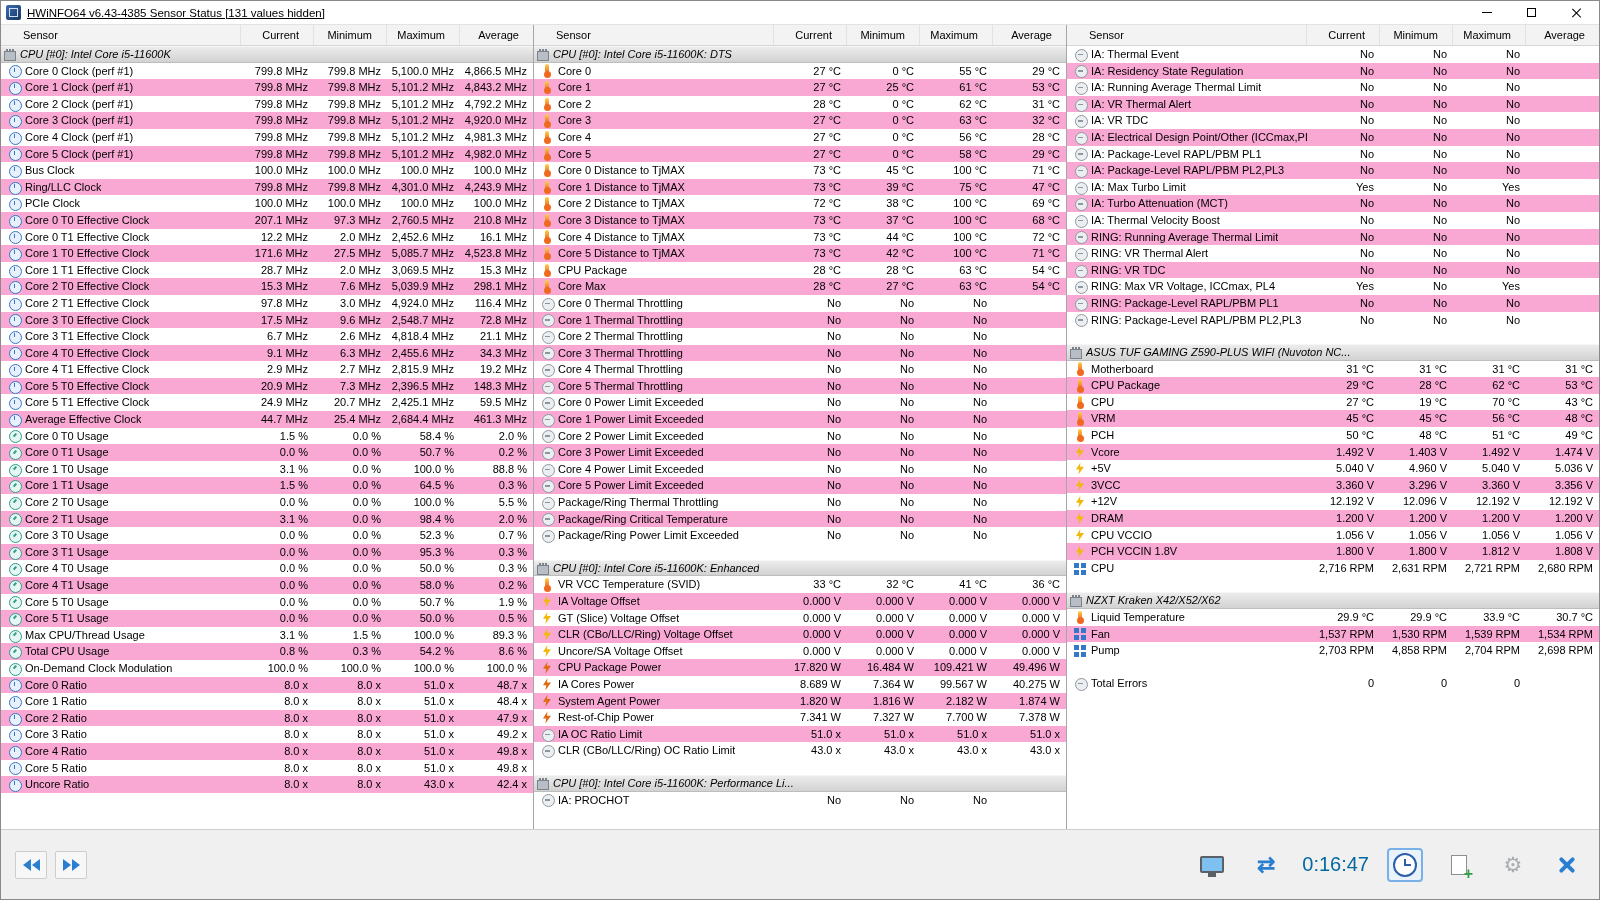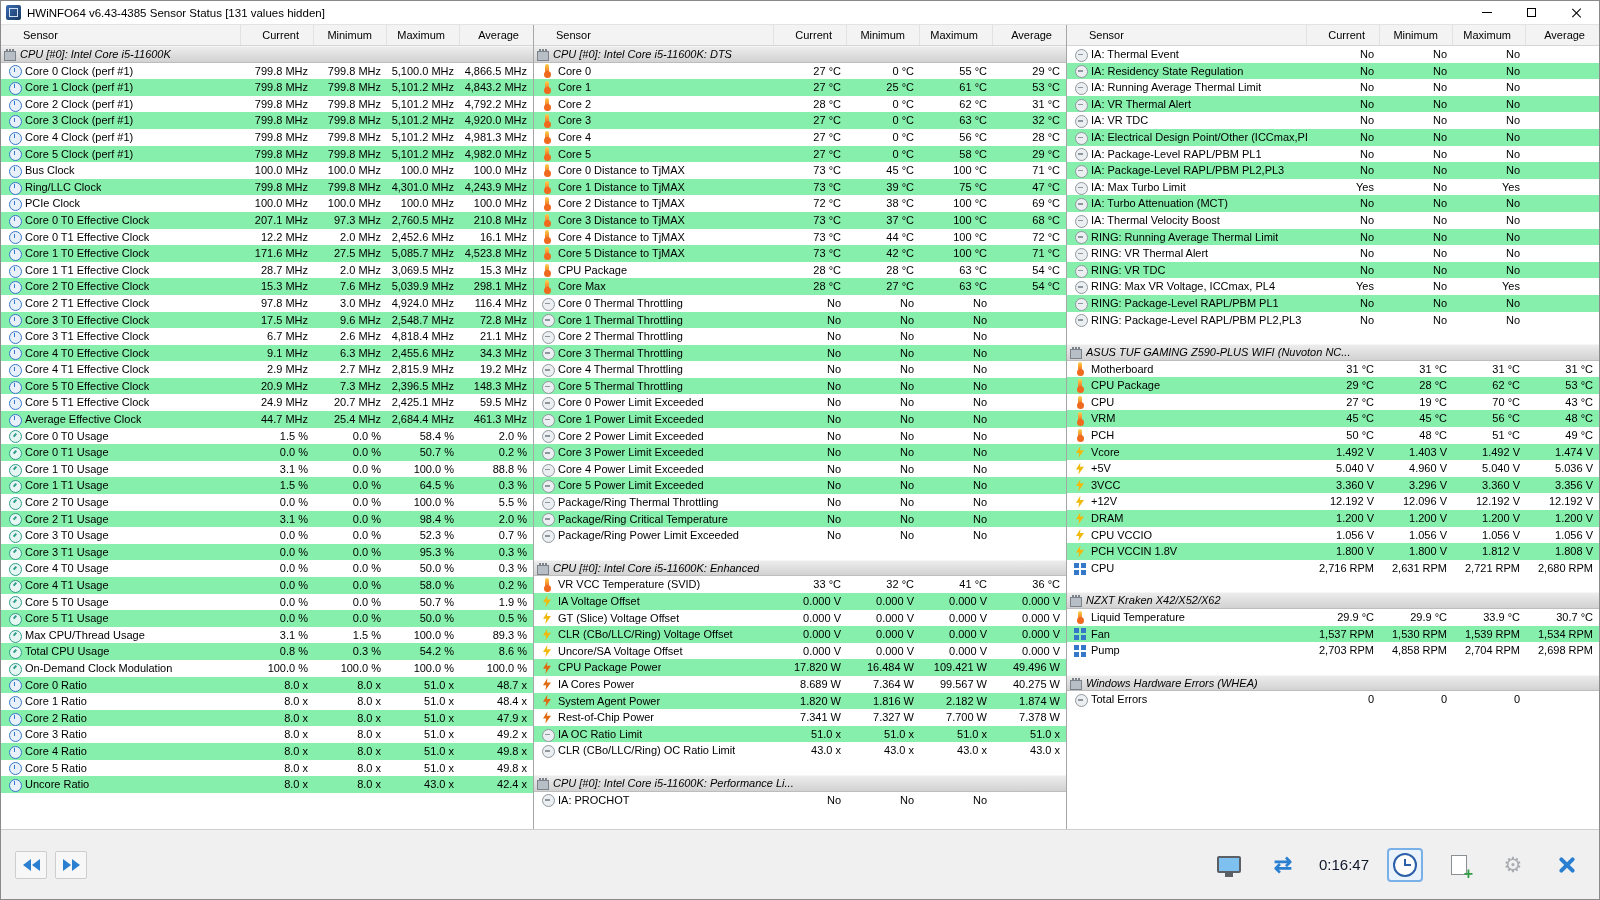--- a/index.html
+++ b/index.html
@@ -6,21 +6,21 @@
   html,body { width:1600px; height:900px; overflow:hidden; }
   body { font-family:"Liberation Sans", sans-serif; font-size:11px; color:#000; background:#fff; }
 
   .window { width:1600px; height:900px; display:flex; flex-direction:column; border:1px solid #8a8a8a; }
 
   
   .titlebar { height:24px; background:#fff; display:flex; align-items:center; flex:none; border-bottom:1px solid #e3e3e3; }
   .app-icon { width:15px; height:15px; margin:0 6px 0 5px; border-radius:2px;
               background:linear-gradient(135deg,#3d6db5 0%,#16365f 100%); position:relative; flex:none; }
   .app-icon::after { content:''; position:absolute; inset:3px; border:1px solid #cfe0f4; }
-  .title-text { font-size:11.5px; white-space:nowrap; }
+  .title-text { font-size:11.5px; white-space:nowrap;text-decoration:underline; }
   .win-controls { margin-left:auto; display:flex; height:100%; }
   .win-btn { width:45px; height:100%; display:flex; align-items:center; justify-content:center; }
   .glyph-min { width:10px; height:1px; background:#000; }
   .glyph-max { width:9px; height:9px; border:1px solid #000; }
   .glyph-close { width:12px; height:12px; position:relative; }
   .glyph-close::before,.glyph-close::after { content:''; position:absolute; left:5.5px; top:0; width:1.4px; height:12px; background:#000; }
   .glyph-close::before { transform:rotate(45deg); }
   .glyph-close::after { transform:rotate(-45deg); }
 
   
@@ -28,21 +28,21 @@
   .panel { flex:1 1 0; min-width:0; border-right:1px solid #a6a6a6; display:flex; flex-direction:column; overflow:hidden; }
   .panel:last-child { border-right:none; }
 
   .thead { display:flex; height:21px; flex:none; background:#f3f3f3; border-bottom:1px solid #d6d6d6; align-items:stretch; }
   .h-label { flex:1; display:flex; align-items:center; padding-left:6px; border-right:1px solid #e2e2e2; min-width:0;margin-left:16px; }
   .h-val { width:73px; flex:none; display:flex; align-items:center; justify-content:flex-end; padding-right:14px; border-right:1px solid #e2e2e2; }
   .h-val:last-child { border-right:none; }
 
   .rows { flex:1; background:#fff; overflow:hidden; }
   .row, .grow { display:flex; align-items:center; height:16.6px; line-height:16.6px; }
-  .row.odd { background:#86efac; }
+  .row.odd { background:#f9a8d4; }
   .grow { background:linear-gradient(#ececec,#d2d2d2); border-top:1px solid #f6f6f6; border-bottom:1px solid #bdbdbd; font-style:italic; }
   .gtitle { white-space:nowrap; overflow:hidden; }
   .label { flex:1; min-width:0; display:flex; align-items:center; padding-left:5px; }
   .lt { white-space:nowrap; overflow:hidden; }
   .val { width:73px; flex:none; text-align:right; padding-right:6px; white-space:nowrap; }
   .gap { height:16px; background:#fff; }
 
   
   .ic { width:12px; height:13px; position:relative; flex:none; margin:0 5px 0 2px; display:inline-block; }
   .ic-clock::before { content:''; position:absolute; left:0.5px; top:1px; width:11px; height:11px; border:1.5px solid #3577c9; border-radius:50%; background:#e8f1fb; }
@@ -70,21 +70,21 @@
   .nav-btn { width:32px; height:28px; background:#f7f7f7; border:1px solid #cdcdcd; border-radius:2px;
              display:flex; align-items:center; justify-content:center; gap:1px; margin-right:8px; }
   .tri-l { width:0; height:0; border-style:solid; border-width:6px 8px 6px 0; border-color:transparent #2b7fd0 transparent transparent; }
   .tri-r { width:0; height:0; border-style:solid; border-width:6px 0 6px 8px; border-color:transparent transparent transparent #2b7fd0; }
   .toolbar-right { margin-left:auto; display:flex; align-items:center; gap:18px; }
   .tb-btn { min-width:36px; height:34px; display:flex; align-items:center; justify-content:center; border:2px solid transparent; border-radius:4px; }
   .tb-btn.active { border-color:#7ab0e8; background:#eaf3fc; }
   .ic-monitor { width:24px; height:17px; border:2px solid #5b6066; border-radius:2px; background:#7ec0f0; position:relative; }
   .ic-monitor::after { content:''; position:absolute; left:6px; bottom:-6px; width:8px; height:4px; background:#5b6066; }
   .ic-sync { font-size:22px; color:#2b7fd0; font-weight:bold; line-height:1; }
-  .time { font-size:15px; color:#0f172a;text-align:center; }
+  .time { font-size:20px; color:#0369a1;text-align:center; }
   .ic-clockbig { width:24px; height:24px; border-radius:50%; border:2px solid #2b5fa8; background:#fff; position:relative; }
   .ic-clockbig::before { content:''; position:absolute; left:50%; top:4px; width:2px; height:7px; background:#2b5fa8; transform:translateX(-50%); }
   .ic-clockbig::after { content:''; position:absolute; left:50%; top:9px; width:6px; height:2px; background:#2b5fa8; }
   .ic-report { width:16px; height:20px; background:#fff; border:1.5px solid #8a8f94; position:relative; }
   .ic-report::after { content:'+'; position:absolute; right:-7px; bottom:-9px; color:#2f9e44; font-size:16px; font-weight:bold; }
   .ic-gear { font-size:21px; color:#a9adb2; line-height:1; }
   .ic-x { width:20px; height:20px; position:relative; }
   .ic-x::before,.ic-x::after { content:''; position:absolute; left:8px; top:0; width:4px; height:20px; background:#2b7fd0; border-radius:2px; }
   .ic-x::before { transform:rotate(45deg); }
   .ic-x::after { transform:rotate(-45deg); }
@@ -1344,24 +1344,20 @@
             <div class="label">
               <span class="ic ic-fan"></span>
               <span class="lt">Pump</span>
             </div>
             <div class="val">2,703 RPM</div>
             <div class="val">4,858 RPM</div>
             <div class="val">2,704 RPM</div>
             <div class="val">2,698 RPM</div>
           </div>
           <div class="gap"></div>
-          <div class="grow">
-            <span class="ic ic-chip"></span>
-            <span class="gtitle">Windows Hardware Errors (WHEA)</span>
-          </div>
           <div class="row">
             <div class="label">
               <span class="ic ic-flag"></span>
               <span class="lt">Total Errors</span>
             </div>
             <div class="val">0</div>
             <div class="val">0</div>
             <div class="val">0</div>
             <div class="val"></div>
           </div>

